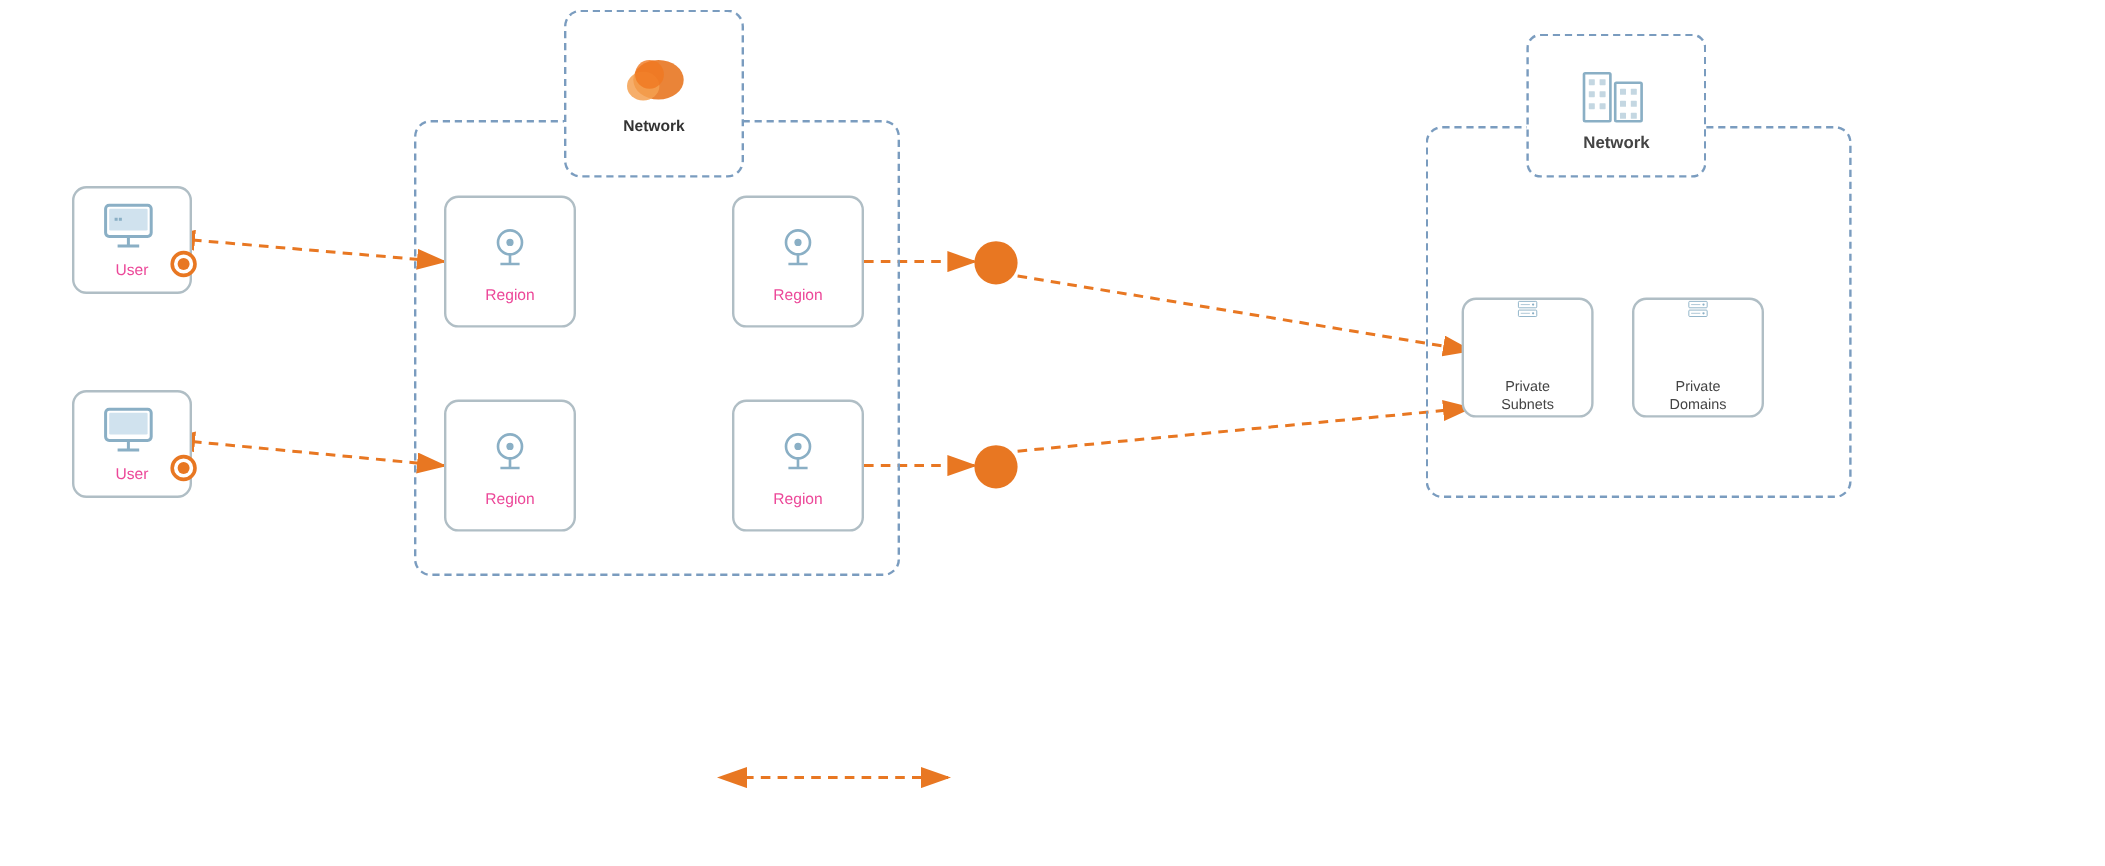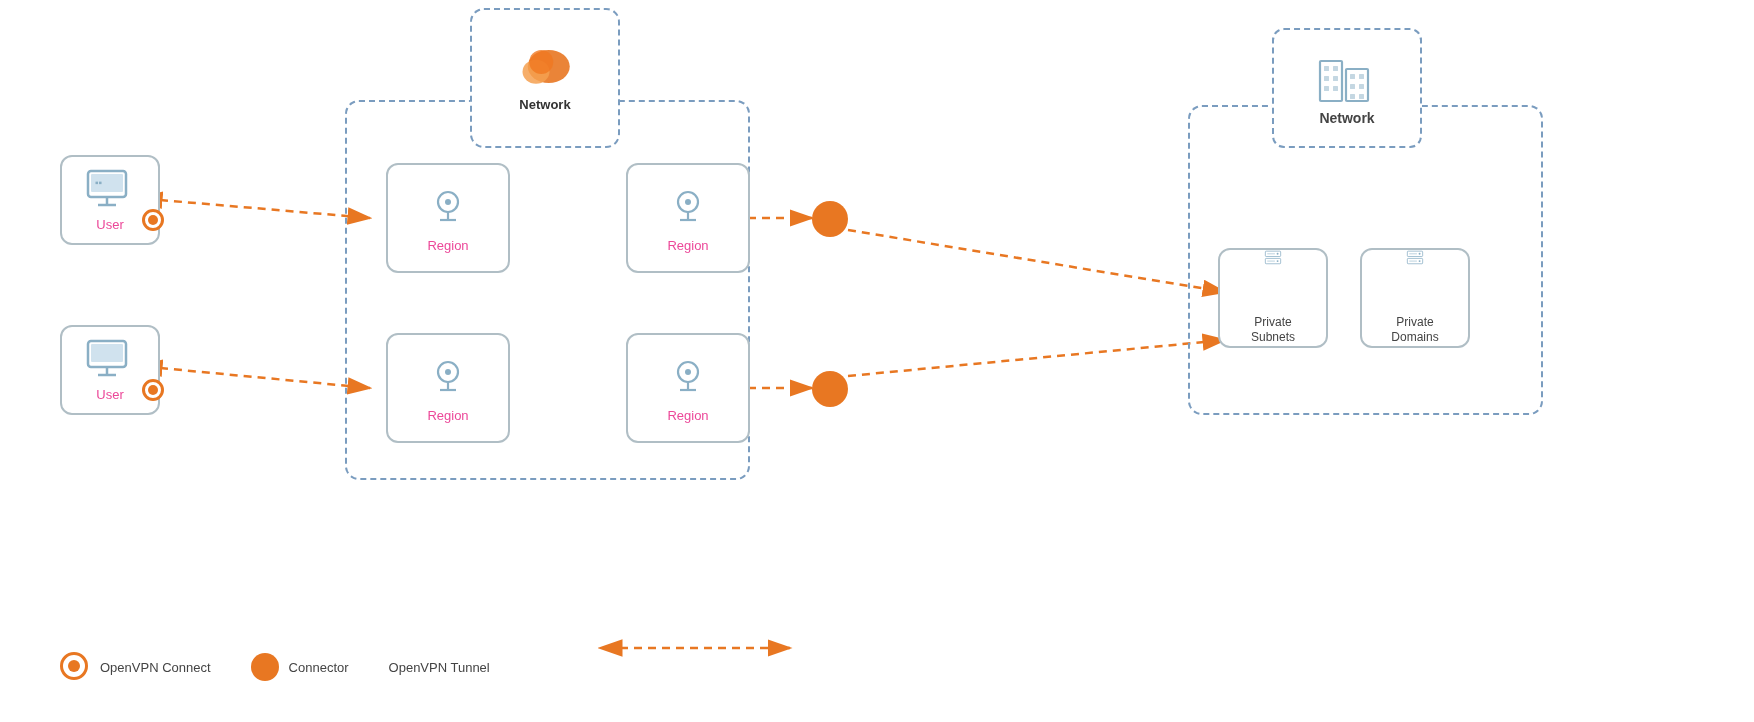--- a/index.html
+++ b/index.html
@@ -25,23 +25,22 @@
       border-radius: 12px;
       background: #fff;
       display: flex;
       flex-direction: column;
       align-items: center;
       justify-content: center;
       gap: 6px;
     }
 
     .node-box.region-box {
-      width: 124px;
+      width: 110px;
       height: 110px;
-      margin-left: 16px;
     }
 
     .node-box.user-box {
       width: 100px;
       height: 90px;
     }
 
     .node-box.server-box {
       width: 100px;
       height: 90px;
@@ -283,34 +282,14 @@
       <rect x="3" y="3" width="40" height="14" rx="2" fill="none" stroke="#8aafc5" stroke-width="2"></rect>
       <rect x="3" y="22" width="40" height="14" rx="2" fill="none" stroke="#8aafc5" stroke-width="2"></rect>
       <circle cx="35" cy="10" r="2.5" fill="#8aafc5"></circle>
       <circle cx="35" cy="29" r="2.5" fill="#8aafc5"></circle>
       <line x1="8" y1="10" x2="28" y2="10" stroke="#8aafc5" stroke-width="1.5"></line>
       <line x1="8" y1="29" x2="28" y2="29" stroke="#8aafc5" stroke-width="1.5"></line>
     </svg>
     <div style="font-size:12px; color:#444; text-align:center; line-height:1.3;">Private<br>Domains</div>
   </div>
 
-  <div class="legend">
-
-    <div class="legend-item">
-      <div style="position:relative; width:30px; height:30px; flex-shrink:0;">
-        <div style="width:28px; height:28px; border-radius:50%; border:3px solid #e87722; background:#fff;"></div>
-        <div style="position:absolute; width:12px; height:12px; border-radius:50%; background:#e87722; top:8px; left:8px;"></div>
-      </div>
-      <span class="legend-label">OpenVPN Connect</span>
-    </div>
-
-    <div class="legend-item">
-      <div class="legend-connector-dot"></div>
-      <span class="legend-label">Connector</span>
-    </div>
-
-    <div class="legend-item">
-      <span class="legend-label">OpenVPN Tunnel</span>
-
-    </div>
-  </div>
 
 </div>
 
 </body></html>

